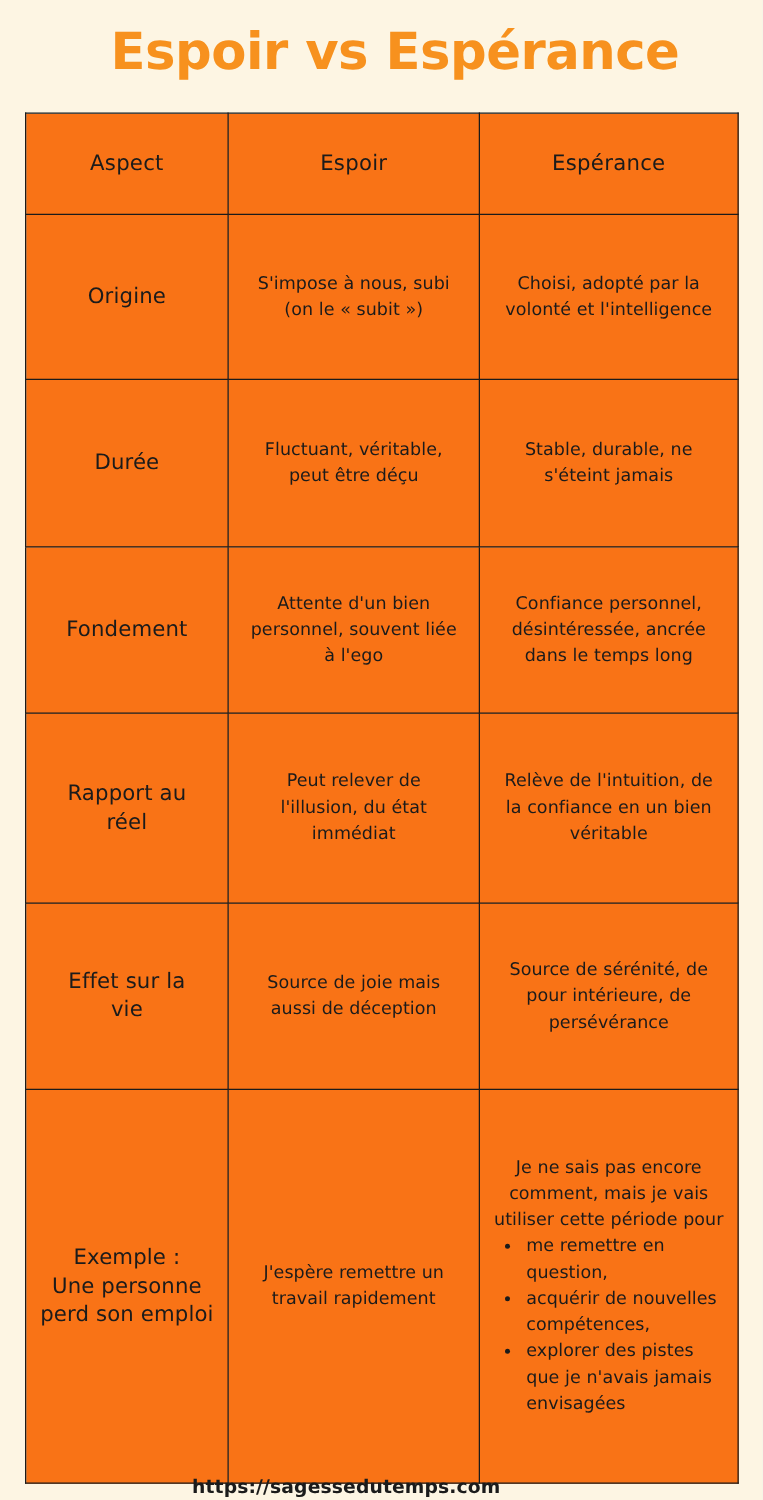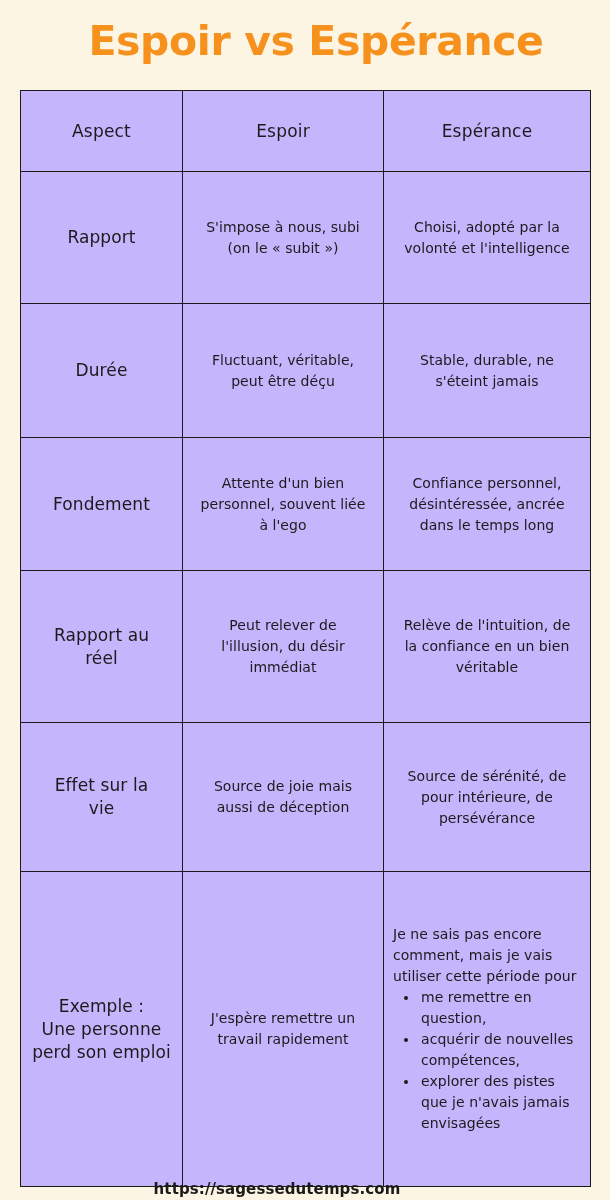--- a/index.html
+++ b/index.html
@@ -48,21 +48,21 @@
   }
   table.compare {
     border-collapse: collapse;
     table-layout: fixed;
     width: 570px;
     background: #ebf3ec;
   }
   table.compare td,
   table.compare th {
     border: 1.5px solid #1b1b1b;
-    background: #c4b5fd;
+    background: #f97316;
     vertical-align: middle;
     text-align: center;
     padding: 6px 9px;
     color: #1b1b1b;
     font-family: "DejaVu Sans", sans-serif;
   }
   col.c1 { width: 162px; }
   col.c2 { width: 201px; }
   col.c3 { width: 207px; }
 
@@ -107,21 +107,21 @@
     text-align: left;
   }
   .bullets li {
     font-size: 14px;
     line-height: 21px;
     margin: 0;
     padding-left: 2px;
   }
   .intro-lines {
     display: block;
-    text-align: left;
+    text-align: center;
   }
   .intro-lines > span { display: block; }
 
   
   .footer {
     position: absolute;
     left: 0;
     top: 1180px;
     width: 554px;
     text-align: center;
@@ -148,21 +148,21 @@
       </colgroup>
       <tbody>
         <tr class="hdr">
           <td>Aspect</td>
           <td>Espoir</td>
           <td>Espérance</td>
         </tr>
 
 
         <tr class="r2">
-          <td class="aspect">Rapport</td>
+          <td class="aspect">Origine</td>
           <td class="body-cell cell-lines">
             <span>S'impose à nous, subi</span>
             <span>(on le « subit »)</span>
           </td>
           <td class="body-cell cell-lines">
             <span>Choisi, adopté par la</span>
             <span>volonté et l'intelligence</span>
           </td>
         </tr>
 
@@ -192,21 +192,21 @@
           </td>
         </tr>
 
         <tr class="r5">
           <td class="aspect cell-lines">
             <span>Rapport au</span>
             <span>réel</span>
           </td>
           <td class="body-cell cell-lines">
             <span>Peut relever de</span>
-            <span>l'illusion, du désir</span>
+            <span>l'illusion, du état</span>
             <span>immédiat</span>
           </td>
           <td class="body-cell cell-lines">
             <span>Relève de l'intuition, de</span>
             <span>la confiance en un bien</span>
             <span>véritable</span>
           </td>
         </tr>
 
         <tr class="r6">

